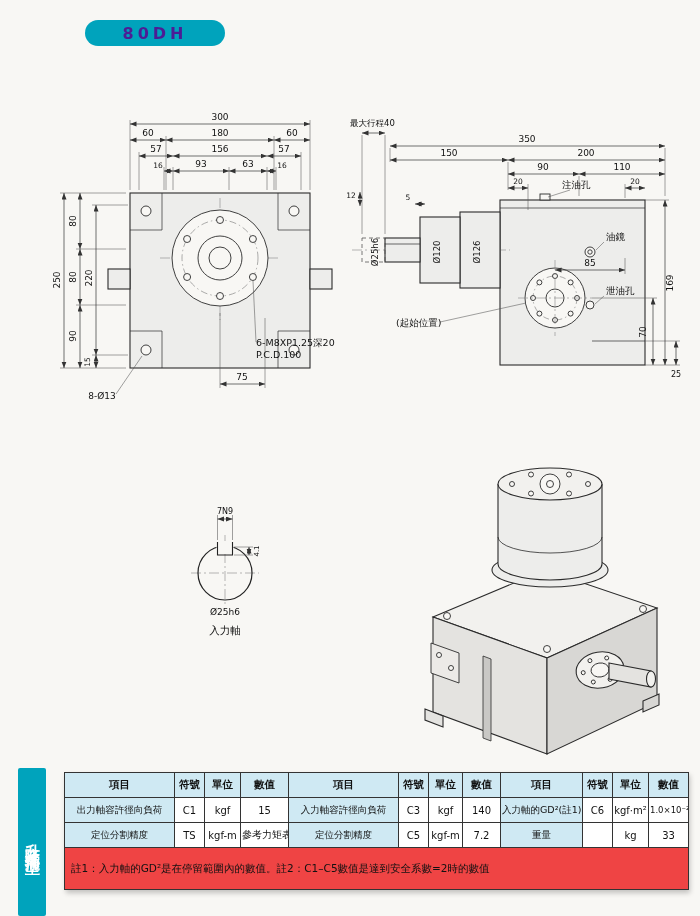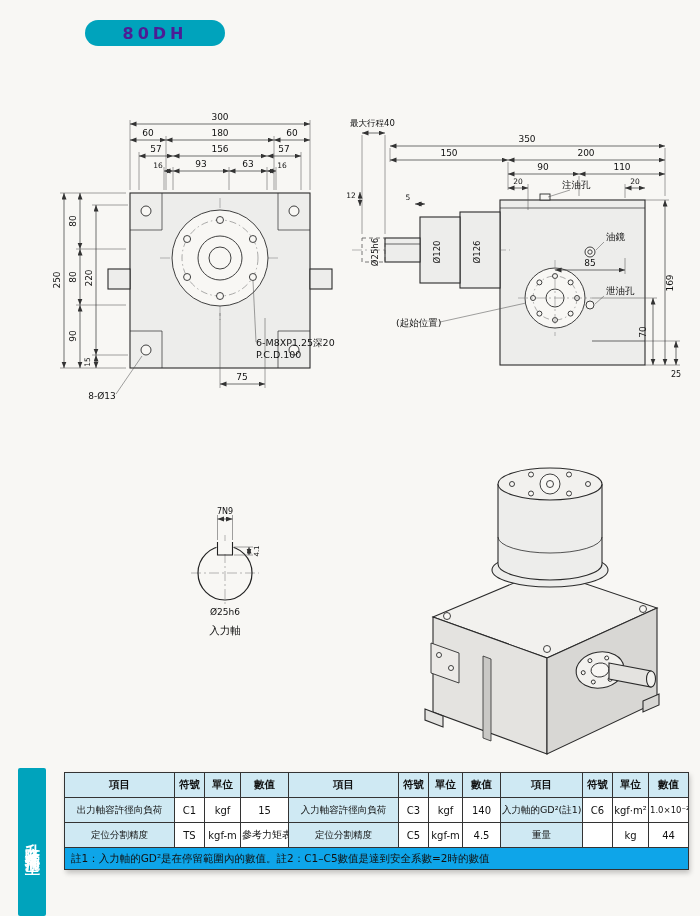--- a/index.html
+++ b/index.html
@@ -44,21 +44,21 @@
     box-shadow:2px 3px 5px rgba(0,0,0,0.22); background:#fff;
   }
   table.spec { border-collapse:collapse; table-layout:fixed; width:624px; font-size:10px; }
   table.spec th, table.spec td {
     border:1px solid #333; text-align:center; padding:2px 1px; height:20px;
     overflow:hidden; white-space:nowrap;
   }
   table.spec th { background:#cfe9f3; font-weight:bold; font-size:10.5px; }
   table.spec td.item { background:#cfe9f3; font-size:9.5px; }
   table.spec tr.note td {
-    text-align:left; padding:2px 6px; font-size:10.5px; height:17px; background:#0ea5e9;
+    text-align:left; padding:12px 6px; font-size:10.5px; height:17px; background:#ef4444;
   }
 </style>
 </head>
 <body>
 
 <div class="page">
 
   <svg width="0" height="0" style="position:absolute">
     <defs>
       <marker id="arw" markerWidth="7" markerHeight="6" refX="6.5" refY="2.5" orient="auto-start-reverse" markerUnits="userSpaceOnUse">
@@ -366,25 +366,25 @@
         <td style="font-size:8.5px">1.0×10⁻²</td>
       </tr>
       <tr>
         <td class="item">定位分割精度</td>
         <td>TS</td>
         <td>kgf-m</td>
         <td style="font-size:10px">參考力矩表</td>
         <td class="item">定位分割精度</td>
         <td>C5</td>
         <td>kgf-m</td>
-        <td>4.5</td>
+        <td>7.2</td>
         <td class="item">重量</td>
         <td></td>
         <td>kg</td>
-        <td>44</td>
+        <td>33</td>
       </tr>
       <tr class="note">
         <td colspan="12">註1：入力軸的GD²是在停留範圍內的數值。註2：C1–C5數值是達到安全系數=2時的數值</td>
       </tr>
       </tbody>
     </table>
   </div>
 
 </div>
 

